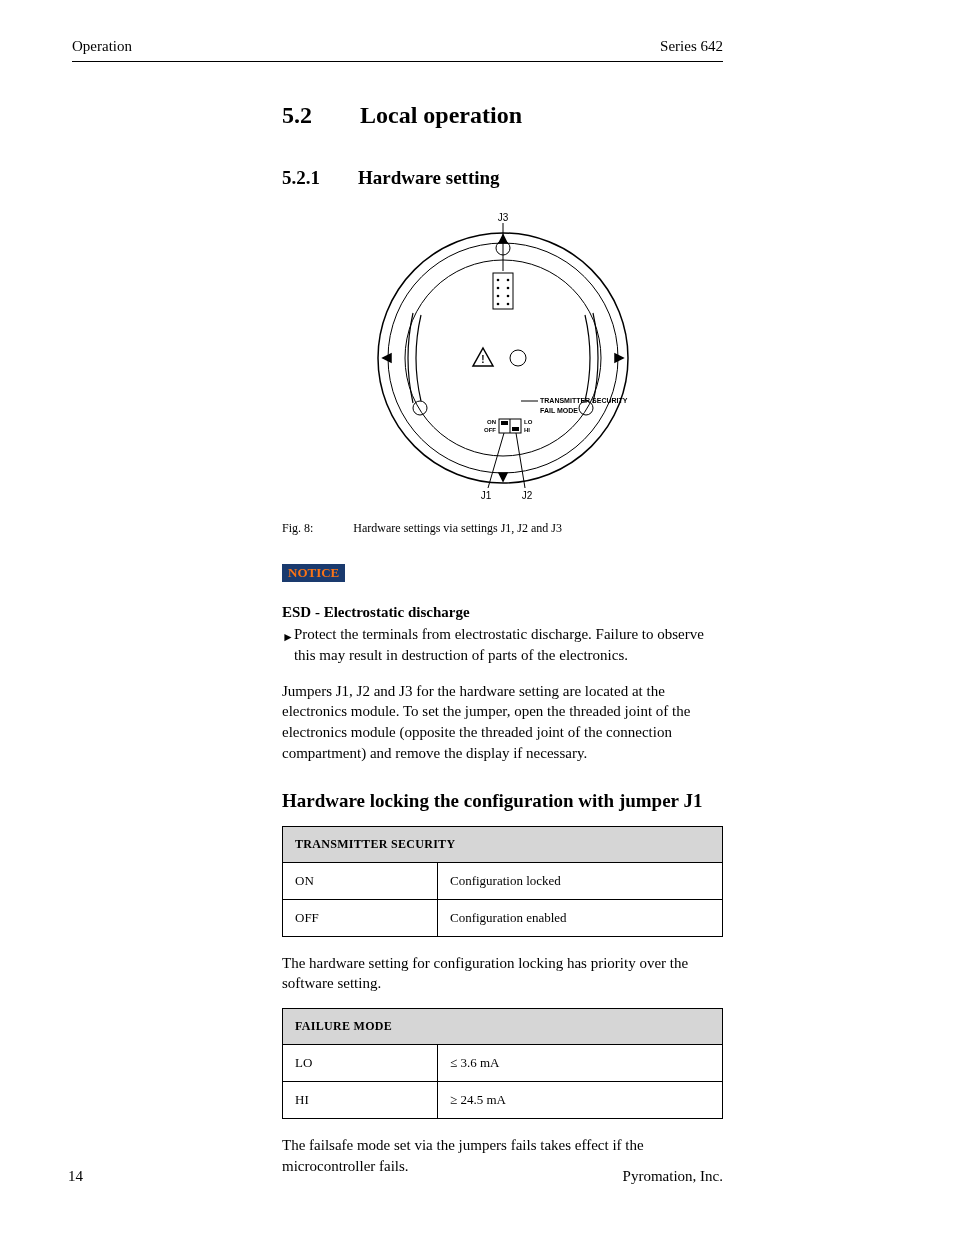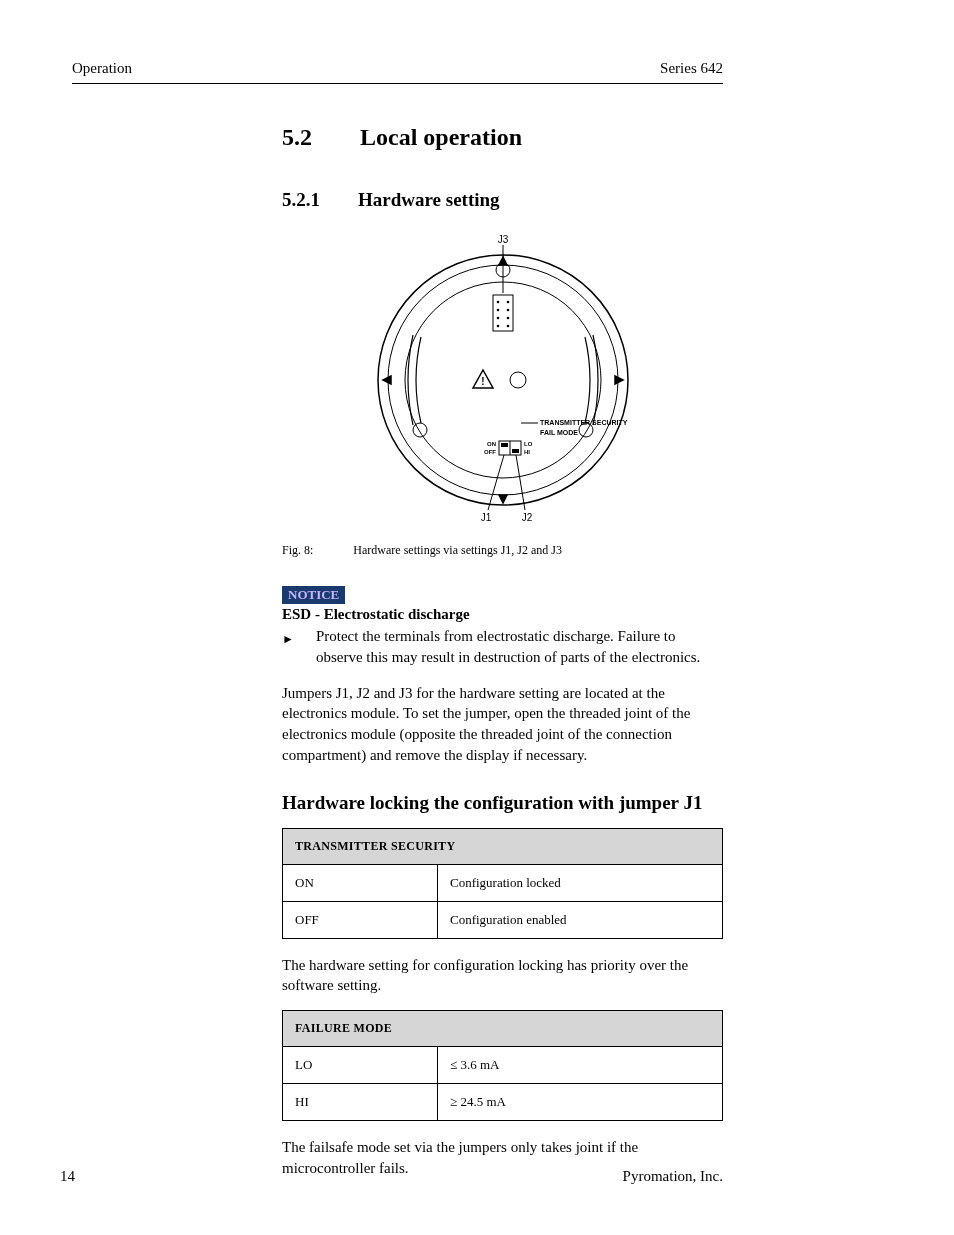--- a/index.html
+++ b/index.html
@@ -1,19 +1,19 @@
 <!DOCTYPE html>
 <html><head>
 <meta charset="utf-8">
 <style>
   html,body{margin:0;padding:0;background:#fff;color:#000;}
   .page{
     width:795px;height:1235px;
     box-sizing:border-box;
-    padding:60px 72px 0 72px;
+    padding:38px 72px 0 72px;
     font-family:Georgia,'Times New Roman',serif;
     position:relative;
   }
   .runhead{
     display:flex;justify-content:space-between;
     font-size:15px;
     padding-bottom:6px;
     border-bottom:1px solid #000;
   }
   .content{padding-left:210px;padding-right:0;}
@@ -32,29 +32,29 @@
     display:flex;gap:38px;
   }
   .figbox{margin-top:24px;text-align:center;}
   .figcap{
     font-size:12px;
     margin-top:14px;text-align:left;
     display:flex;gap:40px;
   }
   .notice{
     display:inline-block;
-    background:#1a3a6e;color:#c4b5fd;
+    background:#1a3a6e;color:#f97316;
     font-family:Georgia,serif;font-weight:bold;
     font-size:13px;
     padding:1px 6px;
     margin-top:28px;
   }
   .bold{font-weight:bold;font-family:Georgia,serif;}
-  .body{font-size:15px;line-height:1.35;margin-top:0;}
-  .bullet{display:flex;gap:22px;margin-top:2px;}
+  .body{font-size:15px;line-height:1.35;margin-top:20px;}
+  .bullet{display:flex;gap:0;margin-top:2px;}
   .arrow::before{content:"►";font-size:12px;position:relative;top:2px;}
   .para{font-size:15px;line-height:1.38;margin-top:16px;}
   .h4{font-weight:bold;font-size:19px;margin-top:26px;}
   table.hw{
     border-collapse:collapse;width:100%;
     margin-top:14px;font-size:13px;
   }
   table.hw th,table.hw td{
     border:1px solid #000;
     padding:10px 12px;
@@ -63,21 +63,21 @@
   }
   table.hw th{
     background:#d6d6d6;
     font-family:Georgia,serif;
     font-weight:bold;
     font-size:12px;
     letter-spacing:0.3px;
   }
   table.hw td.k{width:130px;}
   .footer{
-    position:absolute;left:60px;right:72px;bottom:50px;
+    position:absolute;left:68px;right:72px;bottom:50px;
     display:flex;justify-content:space-between;
     font-size:15px;
   }
   
   .fig-label{font-family:Arial,Helvetica,sans-serif;font-size:10px;}
   .fig-label-sm{font-family:Arial,Helvetica,sans-serif;font-size:7px;font-weight:bold;}
   .fig-label-tiny{font-family:Arial,Helvetica,sans-serif;font-size:6px;font-weight:bold;}
 </style>
 </head>
 <body>
@@ -215,20 +215,20 @@
         <td class="k">LO</td>
         <td>≤ 3.6 mA</td>
       </tr>
       <tr>
         <td class="k">HI</td>
         <td>≥ 24.5 mA</td>
       </tr>
     </tbody>
       </table>
 
-    <div class="para">The failsafe mode set via the jumpers only takes joint if the microcontroller fails.</div>
+    <div class="para">The failsafe mode set via the jumpers fails takes effect if the microcontroller fails.</div>
   </div>
 
   <div class="footer">
     <span>14</span>
     <span>Pyromation, Inc.</span>
   </div>
 </div>
 
 </body></html>

